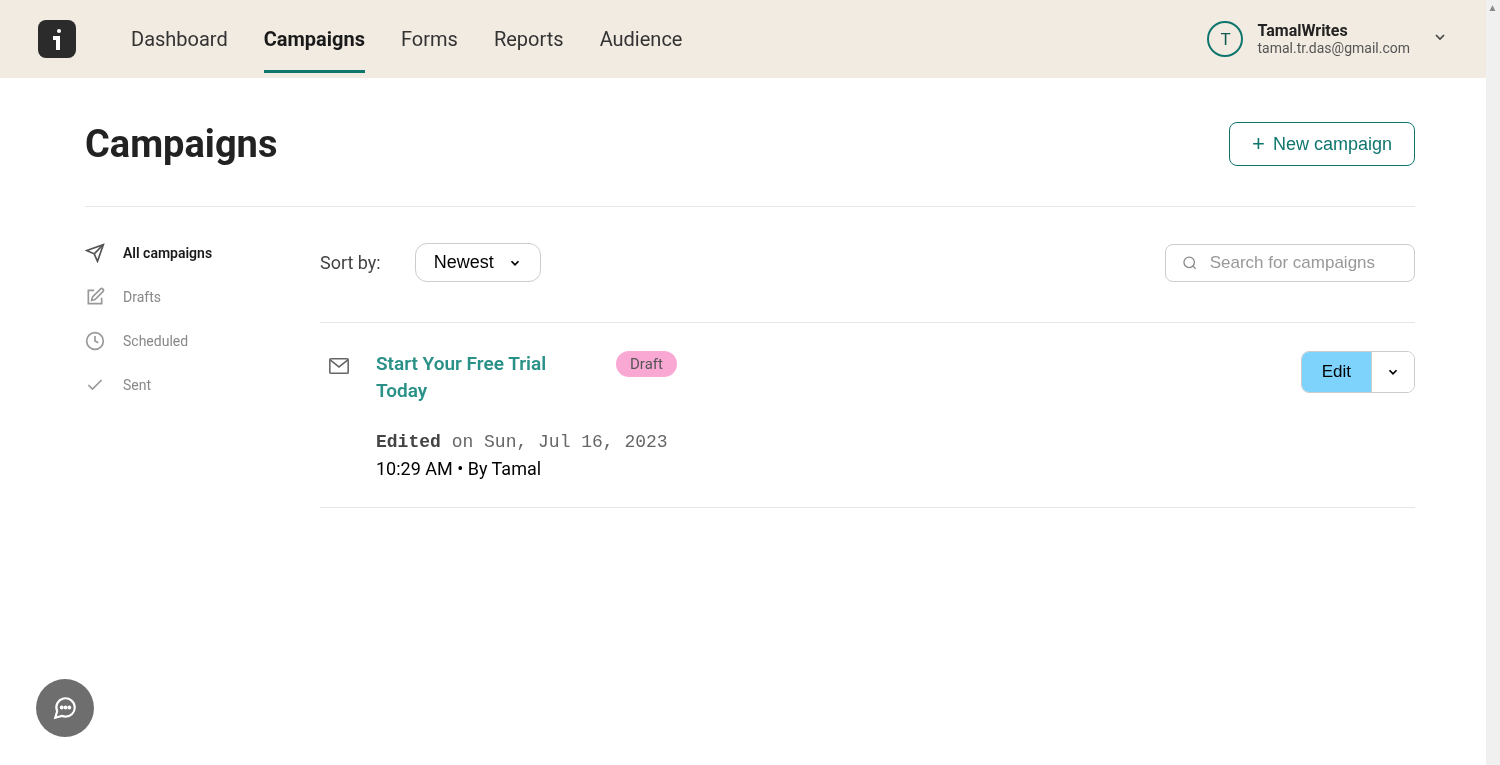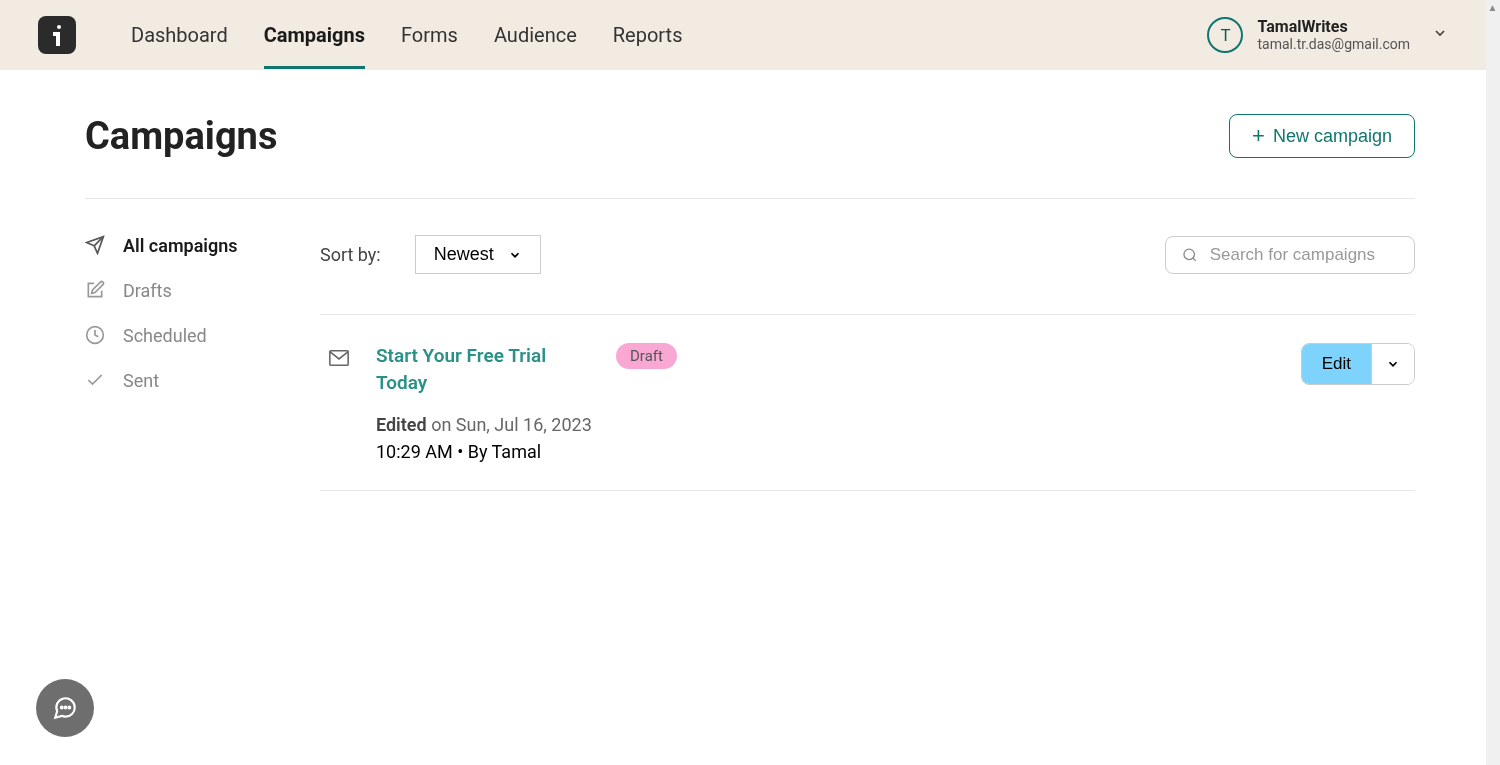--- a/index.html
+++ b/index.html
@@ -1,55 +1,55 @@
 <!DOCTYPE html>
 <html><head>
 <meta charset="utf-8">
 <style>
 * { box-sizing: border-box; margin: 0; padding: 0; }
 body { font-family: -apple-system, BlinkMacSystemFont, "Segoe UI", Roboto, Arial, sans-serif; background: #fff; color: #222; width: 1500px; height: 765px; overflow: hidden; position: relative; }
-.topbar { height: 70px; background: #f2ebe2; display: flex; align-items: center; padding: 16px 38px; border-right: 14px solid #f0f0f0; }
+.topbar { height: 78px; background: #f2ebe2; display: flex; align-items: center; padding: 16px 38px; border-right: 14px solid #f0f0f0; }
 .logo { width: 38px; height: 38px; background: #2b2b2b; border-radius: 8px; display: flex; align-items: center; justify-content: center; margin-right: 55px; }
 .logo svg { width: 14px; height: 22px; fill: #fff; }
 .navlinks { display: flex; align-items: center; gap: 36px; flex: 1; }
 .navlink { font-size: 20px; color: #333; cursor: pointer; padding: 22px 0; position: relative; }
 .navlink.active { font-weight: 700; color: #1a1a1a; }
 .navlink.active::after { content: ""; position: absolute; bottom: 0; left: 0; right: 0; height: 3px; background: #0f766e; }
 .user-area { display: flex; align-items: center; gap: 14px; cursor: pointer; }
 .avatar { width: 36px; height: 36px; border: 2px solid #0f766e; border-radius: 50%; display: flex; align-items: center; justify-content: center; color: #0f5b54; font-size: 17px; }
 .user-text { display: flex; flex-direction: column; line-height: 1.2; }
 .user-name { font-weight: 700; font-size: 16px; }
 .user-email { font-size: 14px; color: #555; }
 .chev { margin-left: 8px; color: #444; }
 .page { padding: 44px 85px 0 85px; }
 .page-header { display: flex; justify-content: space-between; align-items: center; border-bottom: 1px solid #e6e6e6; padding-bottom: 40px; }
 .page-title { font-size: 38px; font-weight: 700; color: #222; }
 .new-btn { display: flex; align-items: center; gap: 8px; border: 1px solid #0f766e; color: #0f766e; background: #fff; padding: 10px 22px; border-radius: 8px; font-size: 18px; cursor: pointer; font-weight: 500; }
 .plus { font-size: 22px; line-height: 1; }
 .body-row { display: flex; margin-top: 36px; }
 .sidebar { width: 235px; display: flex; flex-direction: column; gap: 24px; }
-.side-item { display: flex; gap: 18px; font-size: 18px; color: #888; cursor: pointer; }
+.side-item { display: flex; align-items: center; gap: 18px; font-size: 14px; color: #888; cursor: pointer; }
 .side-item.active { color: #1a1a1a; font-weight: 600; }
 .side-icon { width: 20px; height: 20px; color: #999; display: inline-flex; align-items: center; justify-content: center; }
 .side-item.active .side-icon { color: #555; }
 .main { flex: 1; }
 .controls { display: flex; align-items: center; gap: 34px; }
 .sort-label { font-size: 18px; color: #444; }
-.sort-btn { display: flex; align-items: center; gap: 14px; border: 1px solid #ccc; border-radius: 0; padding: 8px 18px; font-size: 18px; background: #fff; cursor: pointer; }
+.sort-btn { display: flex; align-items: center; gap: 14px; border: 1px solid #ccc; border-radius: 12px; padding: 8px 18px; font-size: 18px; background: #fff; cursor: pointer; }
 .search-wrap { margin-left: auto; display: flex; align-items: center; gap: 12px; border: 1px solid #ccc; border-radius: 8px; padding: 8px 16px; width: 250px; color: #888; }
 .search-input { border: none; outline: none; font-size: 17px; width: 100%; color: #6d28d9; }
 .search-input::placeholder { color: #999; }
 .list { margin-top: 40px; border-top: 1px solid #e6e6e6; }
 .card { display: flex; padding: 28px 0; border-bottom: 1px solid #e6e6e6; gap: 18px; }
 .card-icon { width: 38px; display: flex; justify-content: center; padding-top: 4px; color: #666; }
 .card-body { flex: 1; }
 .title-row { display: flex; align-items: flex-start; gap: 20px; }
 .card-title { color: #2a9188; font-size: 19px; font-weight: 600; max-width: 220px; line-height: 1.4; }
 .badge { background: #f9a8d4; color: #555; border-radius: 14px; padding: 4px 14px; font-size: 15px; align-self: flex-start; }
-.meta1 { margin-top: 18px; font-size: 18px; color: #666; }
+.meta1 { margin-top: 28px; font-size: 18px; color: #666; font-family: Liberation Mono, monospace; }
 .meta1 b { color: #444; font-weight: 600; }
 .meta2 { margin-top: 6px; font-size: 18px; color: #000000; }
 .card-actions { display: flex; align-items: flex-start; }
 .edit-group { display: flex; border: 1px solid #ccc; border-radius: 8px; overflow: hidden; }
 .edit-btn { padding: 10px 20px; background: #7dd3fc; font-size: 17px; cursor: pointer; border: none; }
 .drop-btn { padding: 10px 14px; background: #fff; border: none; border-left: 1px solid #ccc; cursor: pointer; display: flex; align-items: center; }
 .chat-fab { position: absolute; left: 36px; bottom: 28px; width: 58px; height: 58px; border-radius: 50%; background: #6e6e6e; display: flex; align-items: center; justify-content: center; cursor: pointer; }
 .chat-fab svg { width: 26px; height: 26px; stroke: #fff; fill: none; }
 .scrollbar-mark { position: absolute; right: 0; top: 0; bottom: 0; width: 14px; background: #f0f0f0; }
 .scroll-arrow { width: 13px; height: 14px; display: flex; align-items: center; justify-content: center; color: #888; font-size: 10px;}
@@ -65,22 +65,22 @@
   <div class="logo">
     <svg viewBox="0 0 14 22">
         <circle cx="9" cy="3" r="2"></circle>
         <path d="M3 8 h7 v14 h-4 v-10 h-3 z"></path>
       </svg>
   </div>
   <div class="navlinks">
     <div class="navlink">Dashboard</div>
     <div class="navlink active">Campaigns</div>
     <div class="navlink">Forms</div>
+    <div class="navlink">Reports</div>
     <div class="navlink">Audience</div>
-    <div class="navlink">Reports</div>
   </div>
   <div class="user-area">
     <div class="avatar">T</div>
     <div class="user-text">
       <span class="user-name">TamalWrites</span>
       <span class="user-email">tamal.tr.das@gmail.com</span>
     </div>
     <span class="chev">
       <svg width="16" height="16" viewBox="0 0 24 24" fill="none" stroke="currentColor" stroke-width="2.5">
           <polyline points="6 9 12 15 18 9"></polyline>

